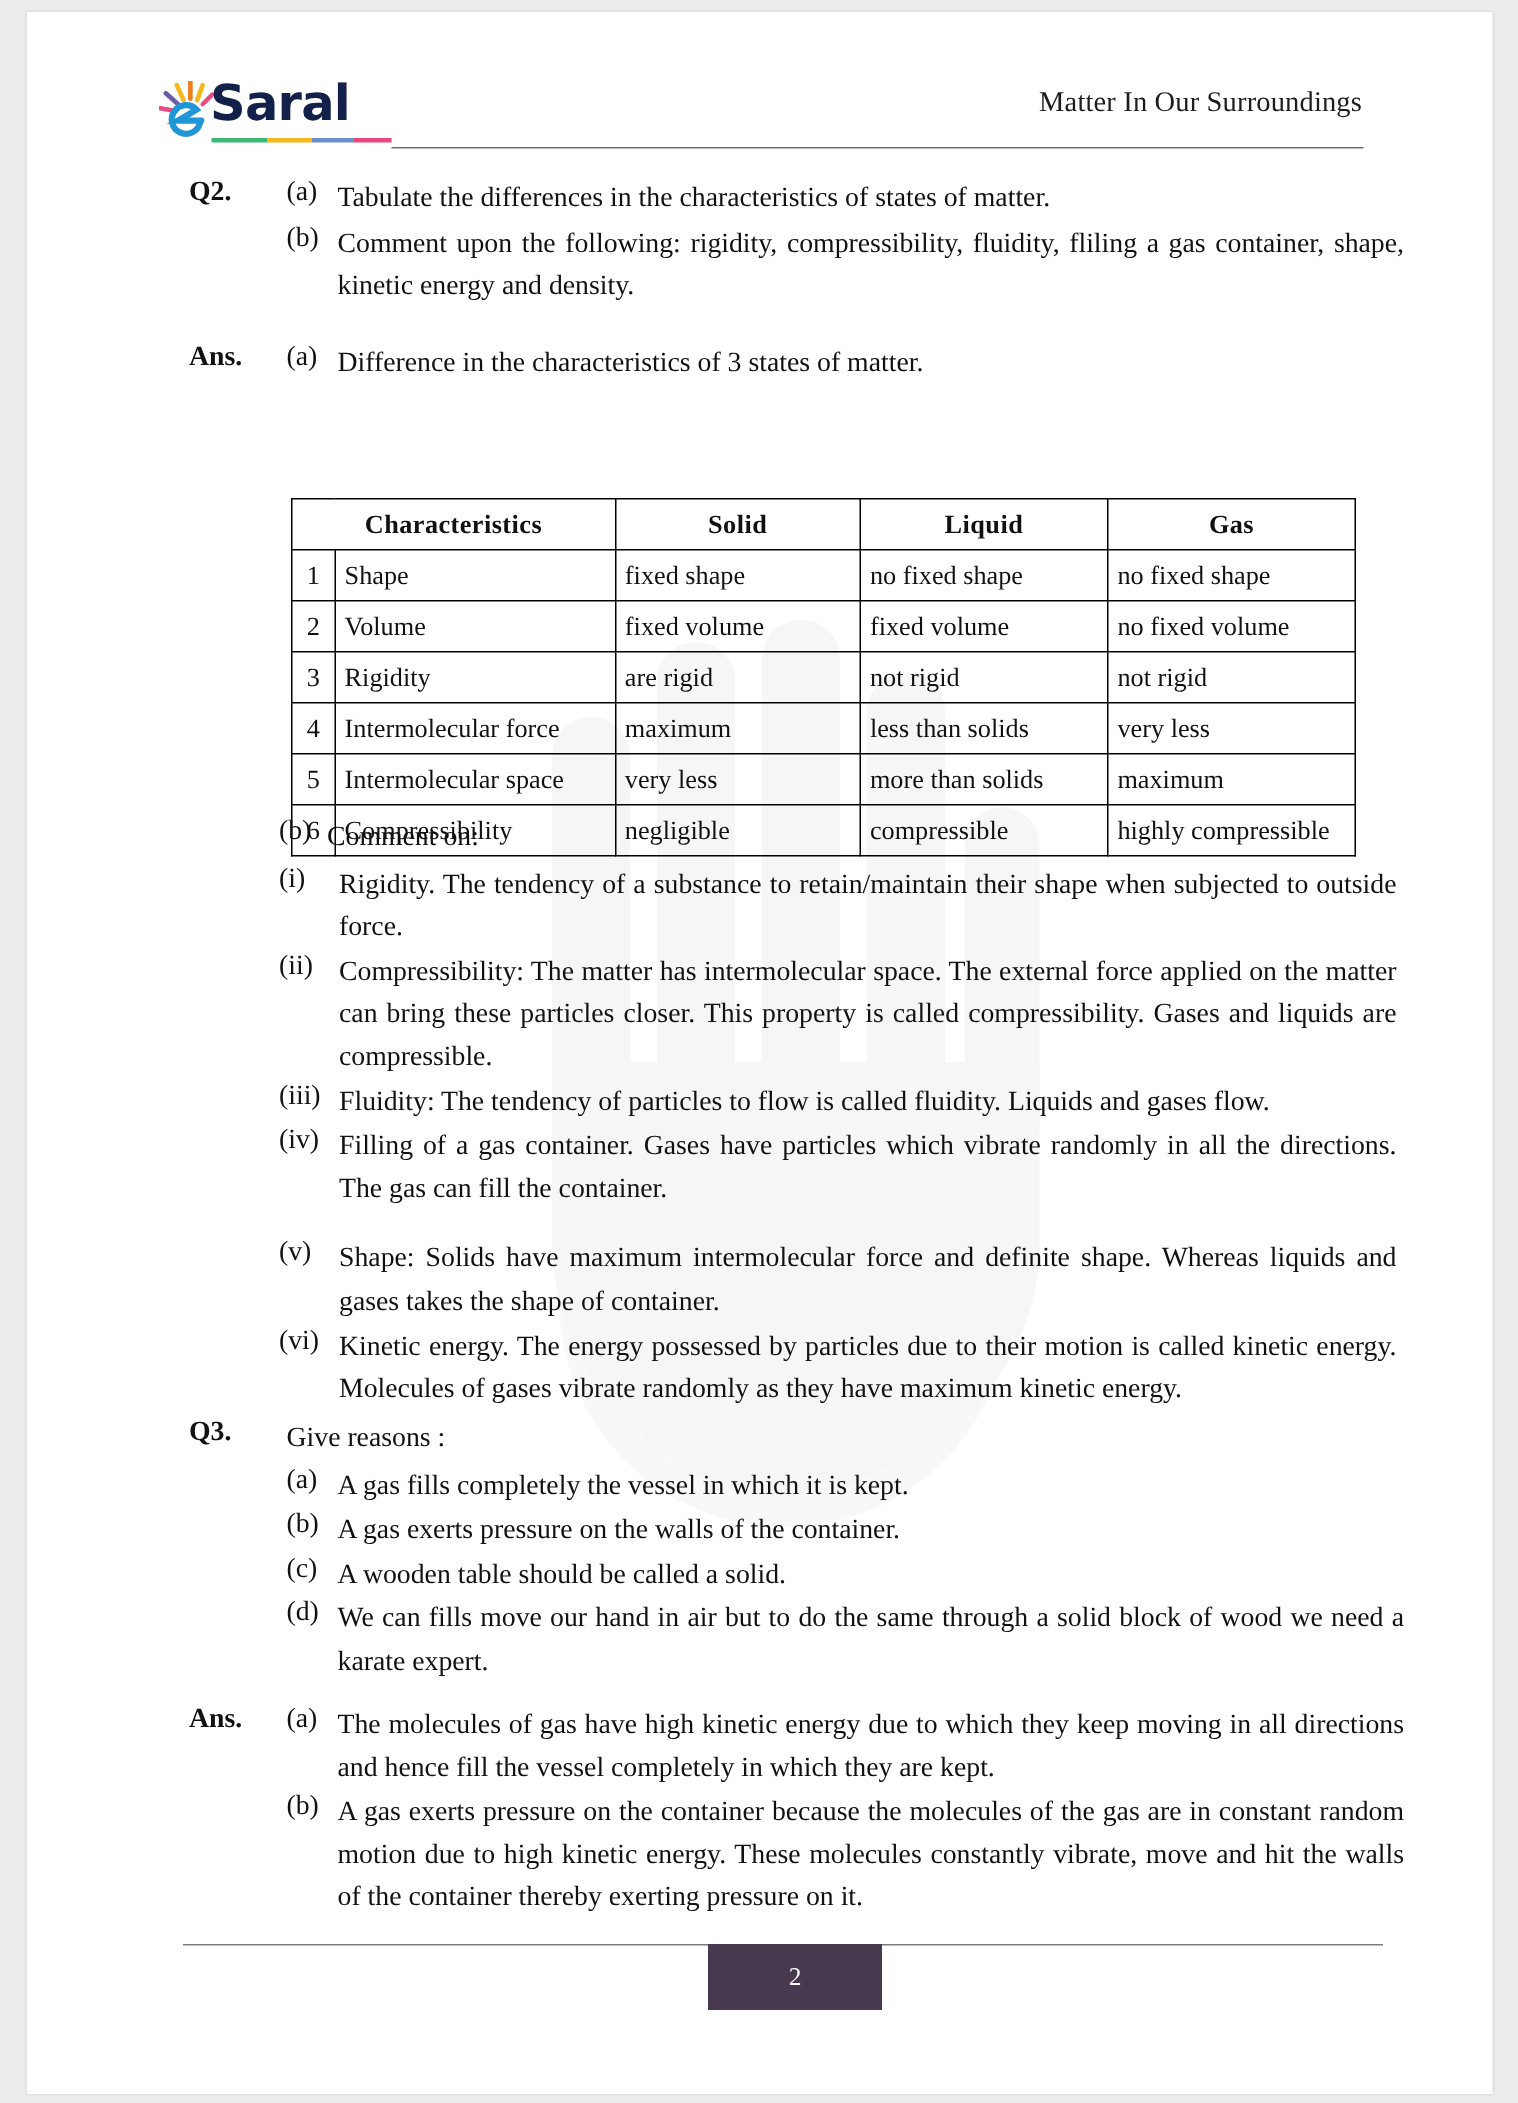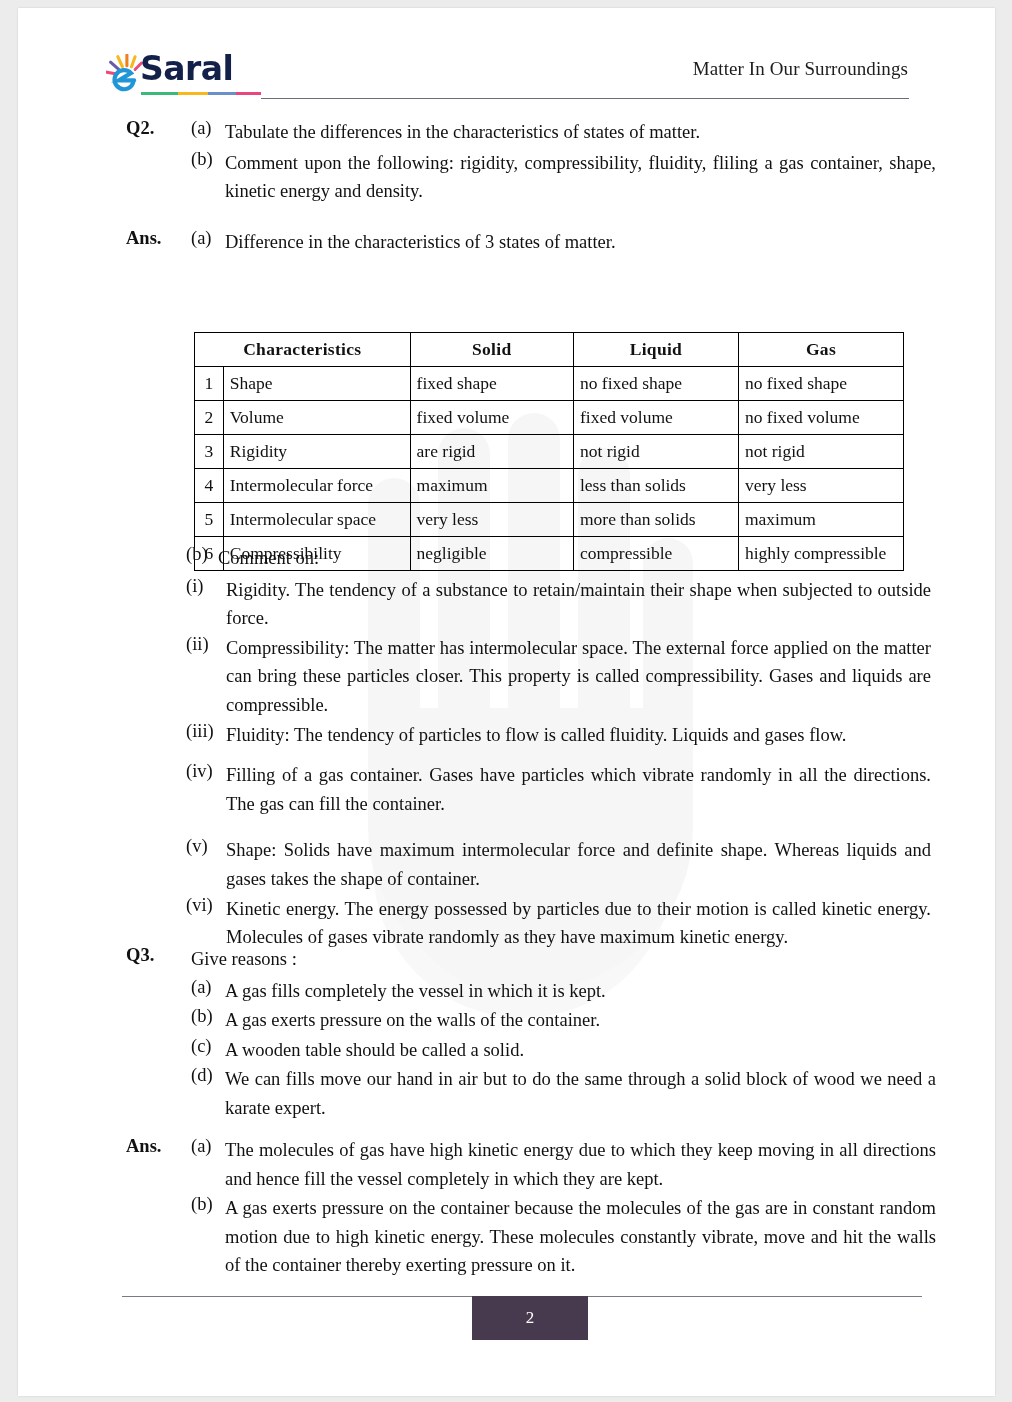--- a/index.html
+++ b/index.html
@@ -274,21 +274,21 @@
       <div class="prow" style="padding-left:40px; margin-bottom:1px;">
         <span class="pmark">(i)</span>
         <span class="ptext">Rigidity. The tendency of a substance to retain/maintain their shape when subjected to outside force.</span>
       </div>
 
       <div class="prow" style="padding-left:40px; margin-bottom:1px;">
         <span class="pmark">(ii)</span>
         <span class="ptext">Compressibility: The matter has intermolecular space. The external force applied on the matter can bring these particles closer. This property is called compressibility. Gases and liquids are compressible.</span>
       </div>
 
-      <div class="prow" style="padding-left:40px; margin-bottom:12px;">
+      <div class="prow" style="padding-left:40px; margin-bottom:1px;">
         <span class="pmark">(iii)</span>
         <span class="ptext nojust">Fluidity: The tendency of particles to flow is called fluidity. Liquids and gases flow.</span>
       </div>
 
       <div class="prow" style="padding-left:40px; margin-bottom:18px;">
         <span class="pmark">(iv)</span>
         <span class="ptext">Filling of a gas container. Gases have particles which vibrate randomly in all the directions. The gas can fill the container.</span>
       </div>
 
       <div class="prow" style="padding-left:40px; margin-bottom:1px;">

